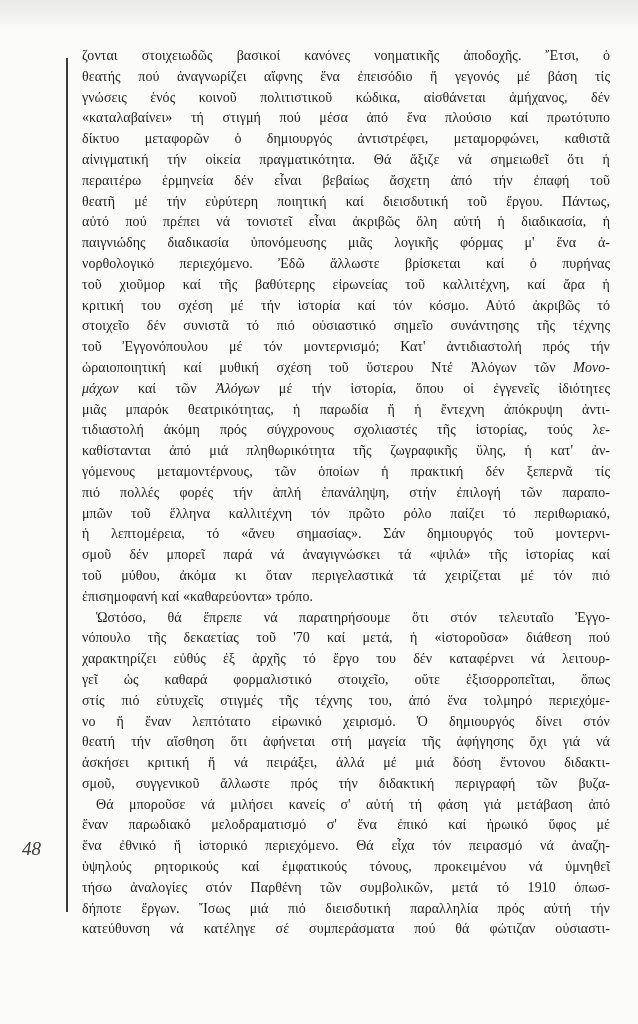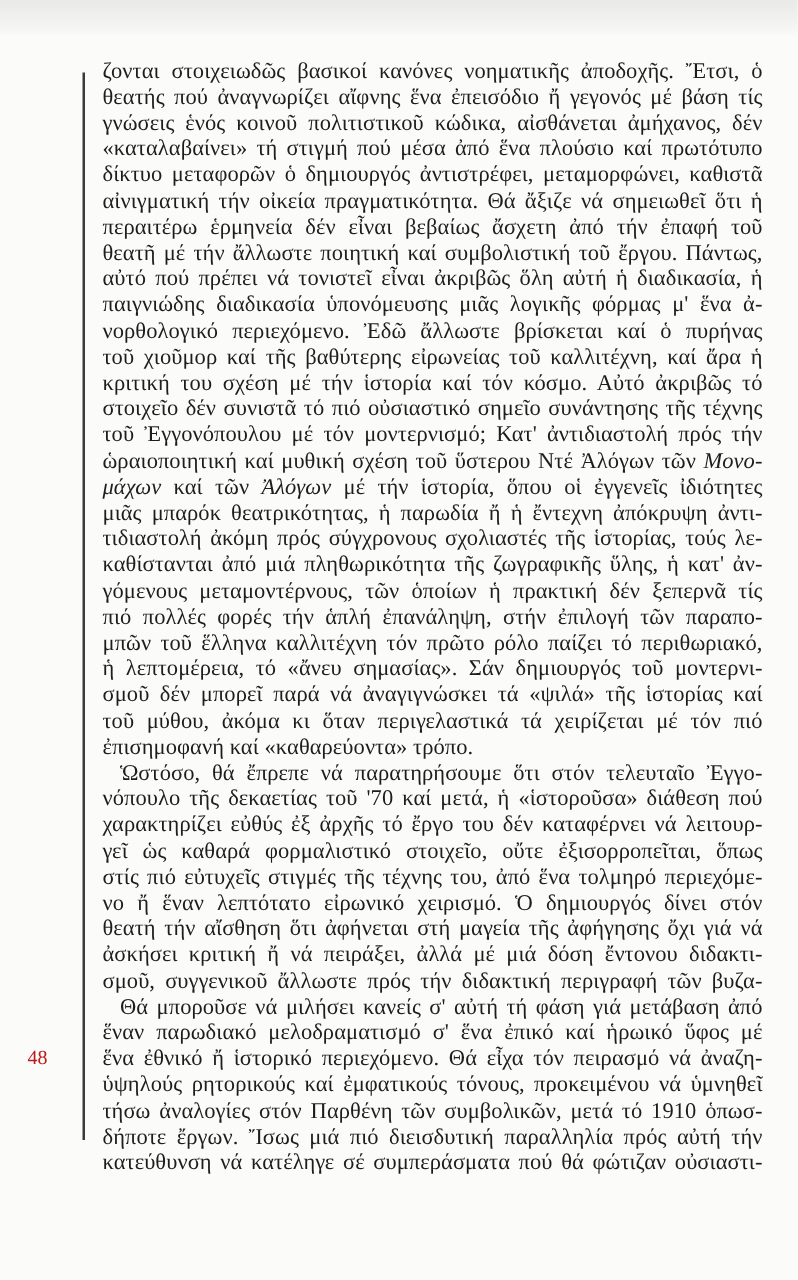--- a/index.html
+++ b/index.html
@@ -26,34 +26,35 @@
       left: 66px;
       top: 58px;
       width: 1.5px;
       height: 854px;
       background: #3a3a3a;
     }
     .page-number {
       position: absolute;
       left: 22px;
       top: 838px;
-      font-size: 16px;
-      color: #b91c1c;
+      font-size: 19px;
+      color: #404040;
+      font-style: italic;
     }
     .text-body {
       position: absolute;
       left: 82px;
       top: 46px;
       width: 528px;
     }
     .line {
       display: block;
       height: 20.8px;
       line-height: 20.8px;
-      font-size: 18px;
+      font-size: 14px;
       white-space: nowrap;
       text-align: justify;
       text-align-last: justify;
       letter-spacing: 0.05px;
     }
     .line.last {
       text-align-last: left;
     }
     .line.indent {
       padding-left: 14px;
@@ -70,21 +71,21 @@
 <div class="text-body">
 
   <div>
     <span class="line">ζονται στοιχειωδῶς βασικοί κανόνες νοηματικῆς ἀποδοχῆς. Ἔτσι, ὁ</span>
     <span class="line">θεατής πού ἀναγνωρίζει αἴφνης ἕνα ἐπεισόδιο ἤ γεγονός μέ βάση τίς</span>
     <span class="line">γνώσεις ἑνός κοινοῦ πολιτιστικοῦ κώδικα, αἰσθάνεται ἀμήχανος, δέν</span>
     <span class="line">«καταλαβαίνει» τή στιγμή πού μέσα ἀπό ἕνα πλούσιο καί πρωτότυπο</span>
     <span class="line">δίκτυο μεταφορῶν ὁ δημιουργός ἀντιστρέφει, μεταμορφώνει, καθιστᾶ</span>
     <span class="line">αἰνιγματική τήν οἰκεία πραγματικότητα. Θά ἄξιζε νά σημειωθεῖ ὅτι ἡ</span>
     <span class="line">περαιτέρω ἑρμηνεία δέν εἶναι βεβαίως ἄσχετη ἀπό τήν ἐπαφή τοῦ</span>
-    <span class="line">θεατῆ μέ τήν ἄλλωστε ποιητική καί συμβολιστική τοῦ ἔργου. Πάντως,</span>
+    <span class="line">θεατῆ μέ τήν εὐρύτερη ποιητική καί διεισδυτική τοῦ ἔργου. Πάντως,</span>
     <span class="line">αὐτό πού πρέπει νά τονιστεῖ εἶναι ἀκριβῶς ὅλη αὐτή ἡ διαδικασία, ἡ</span>
     <span class="line">παιγνιώδης διαδικασία ὑπονόμευσης μιᾶς λογικῆς φόρμας μ' ἕνα ἀ-</span>
     <span class="line">νορθολογικό περιεχόμενο. Ἐδῶ ἄλλωστε βρίσκεται καί ὁ πυρήνας</span>
     <span class="line">τοῦ χιοῦμορ καί τῆς βαθύτερης εἰρωνείας τοῦ καλλιτέχνη, καί ἄρα ἡ</span>
     <span class="line">κριτική του σχέση μέ τήν ἱστορία καί τόν κόσμο. Αὐτό ἀκριβῶς τό</span>
     <span class="line">στοιχεῖο δέν συνιστᾶ τό πιό οὐσιαστικό σημεῖο συνάντησης τῆς τέχνης</span>
     <span class="line">τοῦ Ἐγγονόπουλου μέ τόν μοντερνισμό; Κατ' ἀντιδιαστολή πρός τήν</span>
     <span class="line"><span>ὡραιοποιητική καί μυθική σχέση τοῦ ὕστερου Ντέ Ἀλόγων τῶν </span><span class="it">Μονο-</span></span>
     <span class="line"><span class="it">μάχων</span> <span>καί τῶν </span><span class="it">Ἀλόγων</span><span> μέ τήν ἱστορία, ὅπου οἱ ἐγγενεῖς ἰδιότητες</span></span>
     <span class="line">μιᾶς μπαρόκ θεατρικότητας, ἡ παρωδία ἤ ἡ ἔντεχνη ἀπόκρυψη ἀντι-</span>

